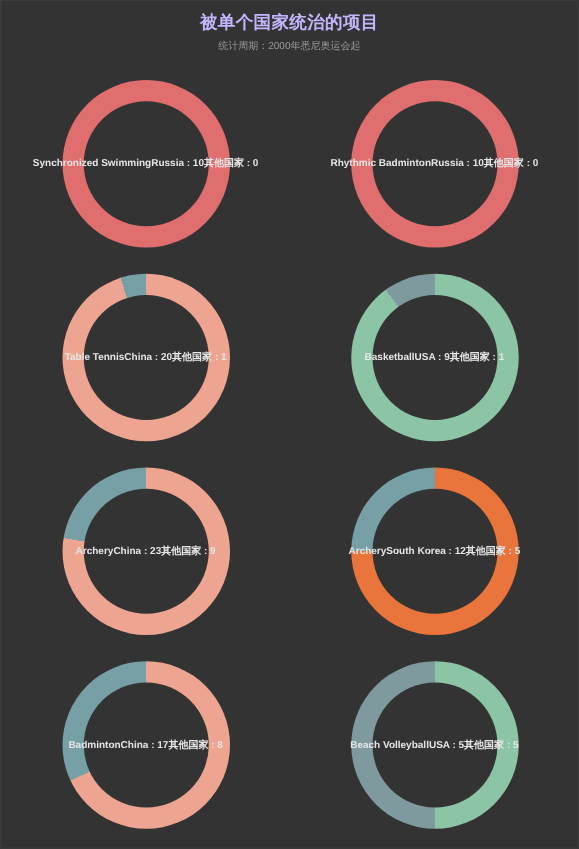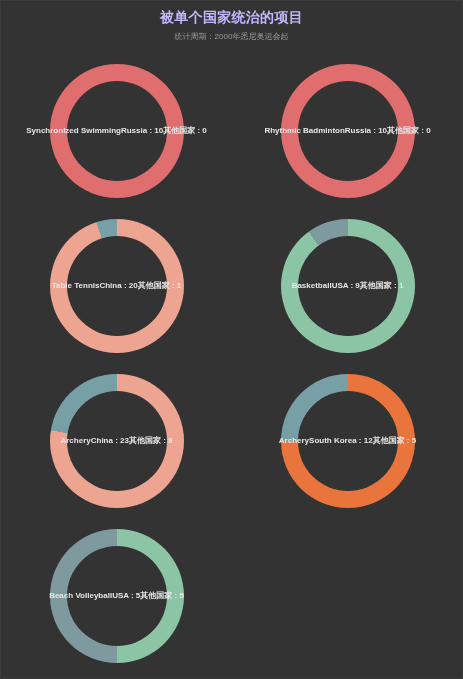--- a/index.html
+++ b/index.html
@@ -188,20 +188,32 @@
           </div>
           <div class="labels">
             <div class="lbl-sport">Archery</div>
             <div class="lbl-main">South Korea : 12</div>
             <div class="lbl-other">其他国家 : 5</div>
           </div>
         </div>
       </div>
       <div class="cell">
         <div class="donut-wrap">
+          <div class="donut" style="background: conic-gradient(rgb(237, 164, 144) 0deg, rgb(237, 164, 144) 244.8deg, rgb(118, 160, 166) 244.8deg, rgb(118, 160, 166) 360deg);">
+            <div class="hole"></div>
+          </div>
+          <div class="labels">
+            <div class="lbl-sport">Badminton</div>
+            <div class="lbl-main">China : 17</div>
+            <div class="lbl-other">其他国家 : 8</div>
+          </div>
+        </div>
+      </div>
+      <div class="cell">
+        <div class="donut-wrap">
           <div class="donut" style="background: conic-gradient(rgb(140, 197, 165) 0deg, rgb(140, 197, 165) 180deg, rgb(126, 154, 158) 180deg, rgb(126, 154, 158) 360deg);">
             <div class="hole"></div>
           </div>
           <div class="labels">
             <div class="lbl-sport">Beach Volleyball</div>
             <div class="lbl-main">USA : 5</div>
             <div class="lbl-other">其他国家 : 5</div>
           </div>
         </div>
       </div>

